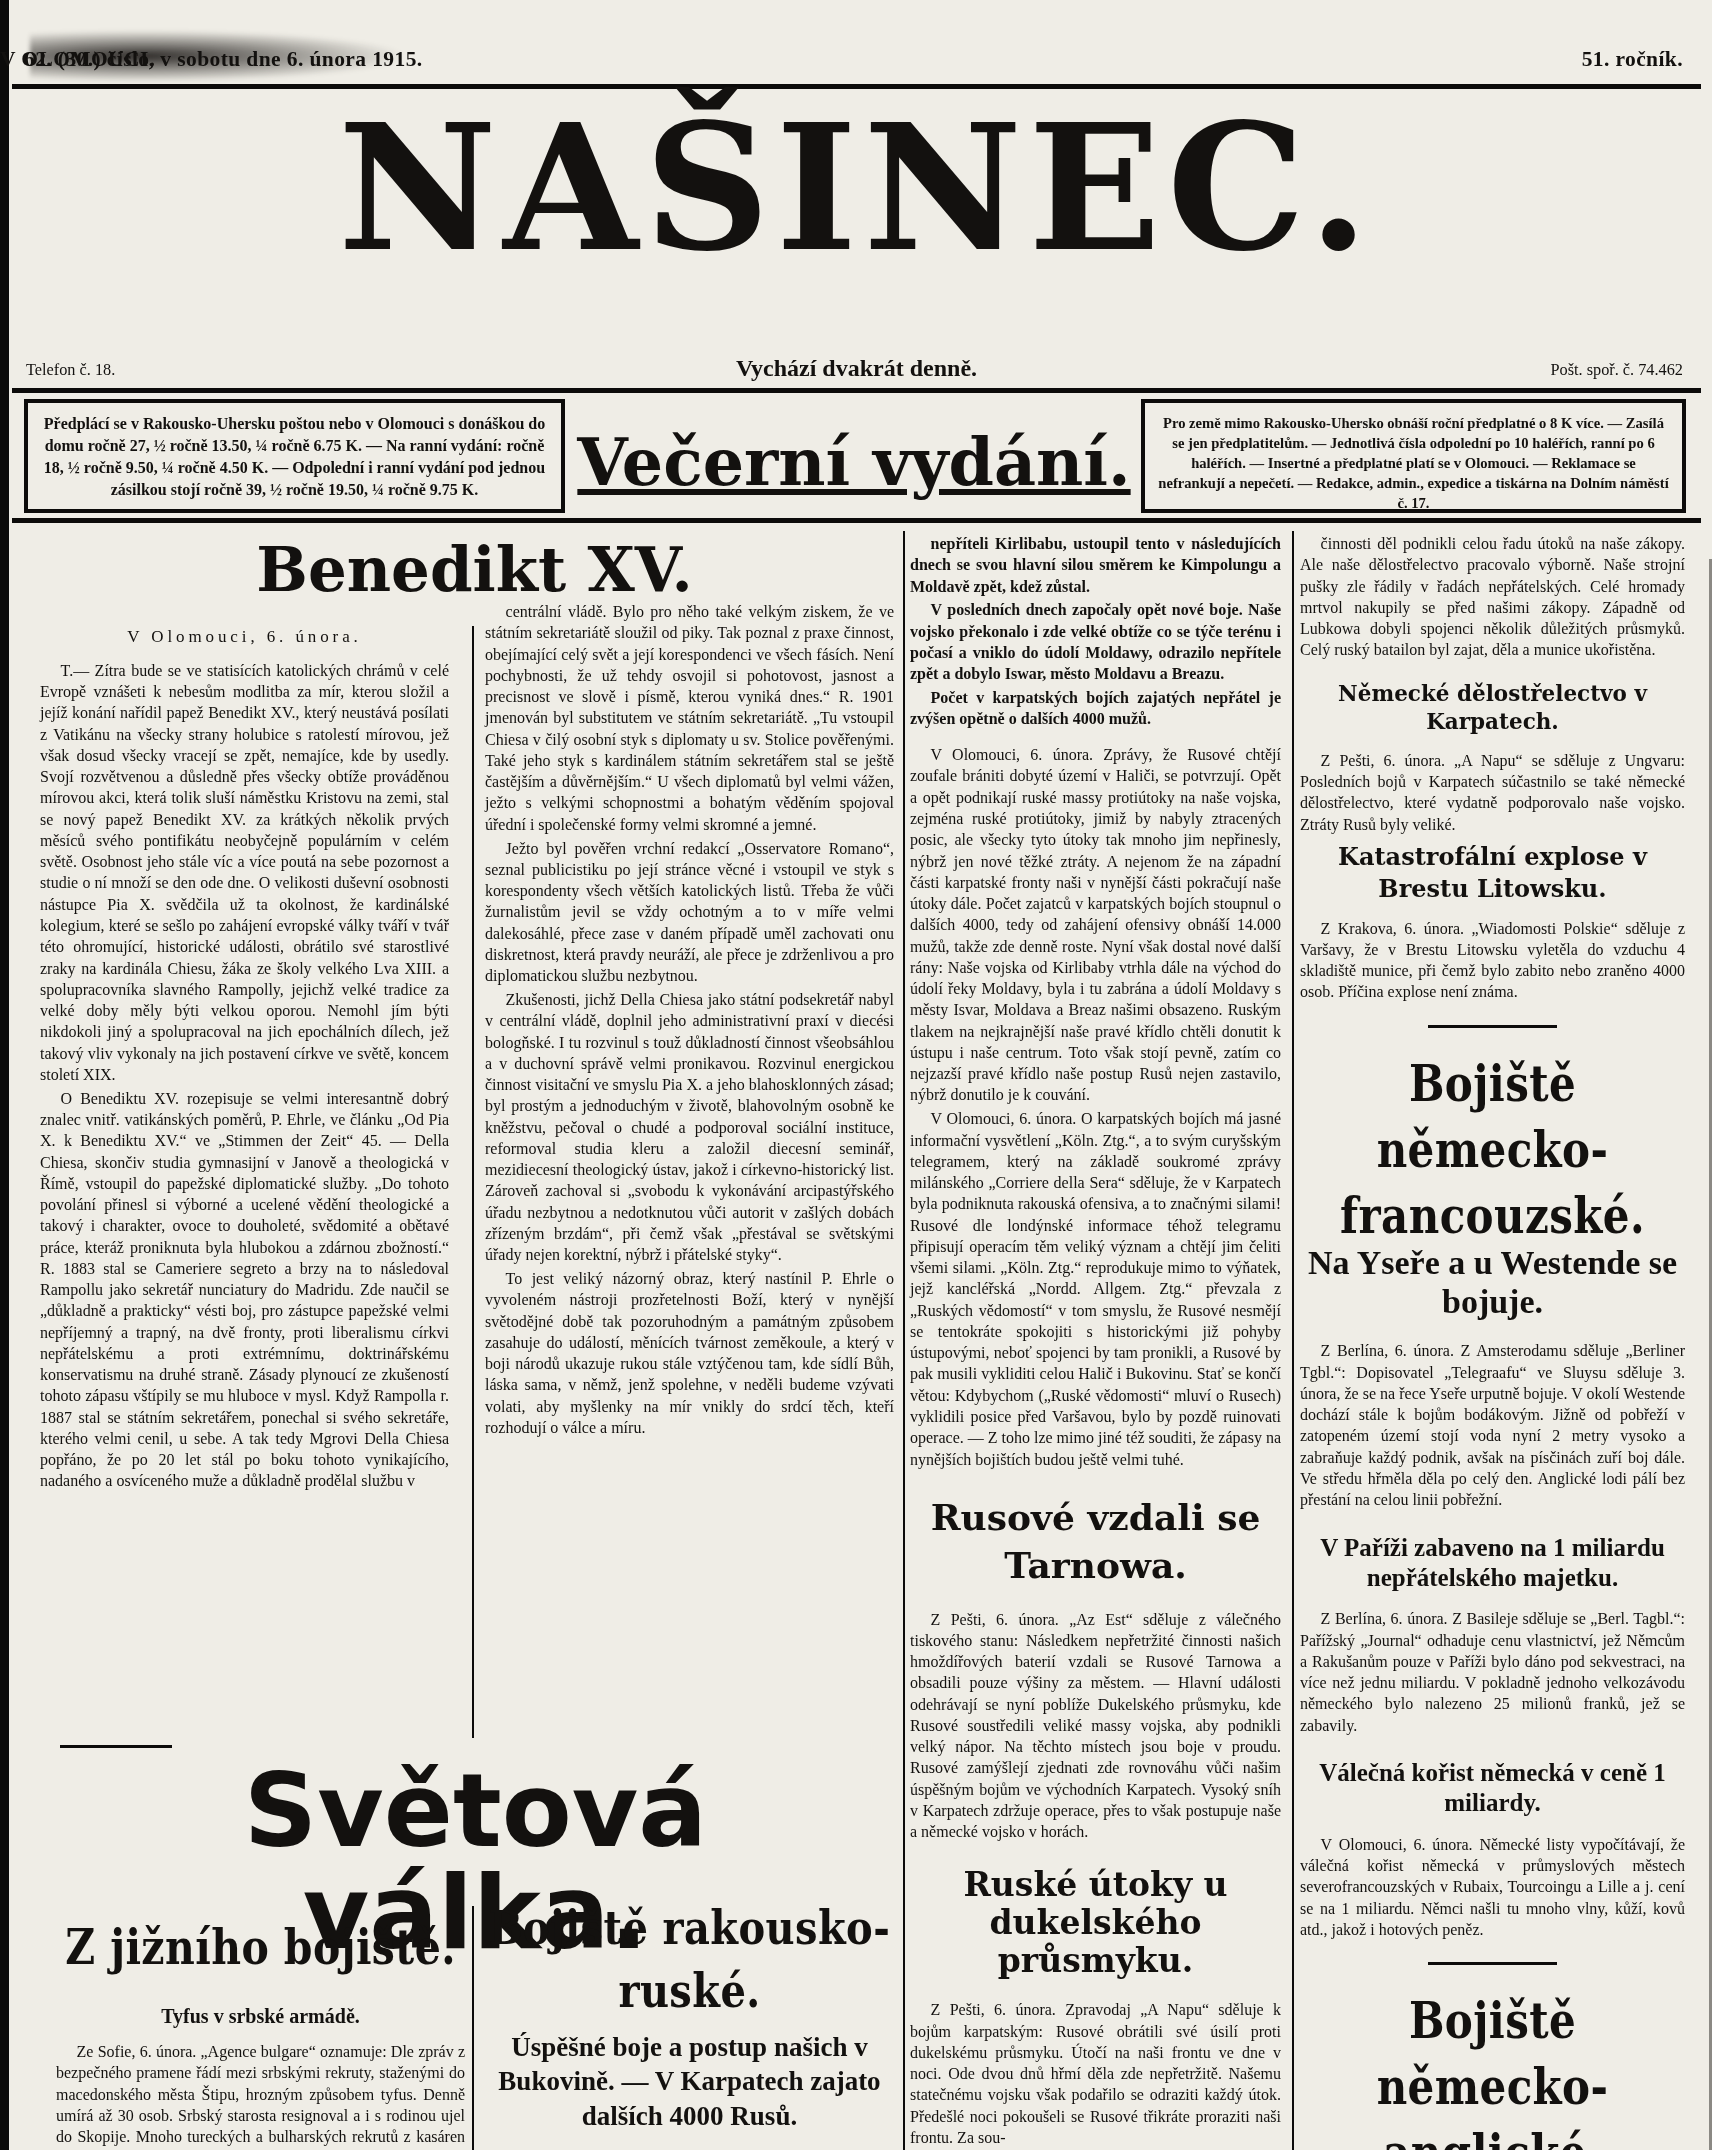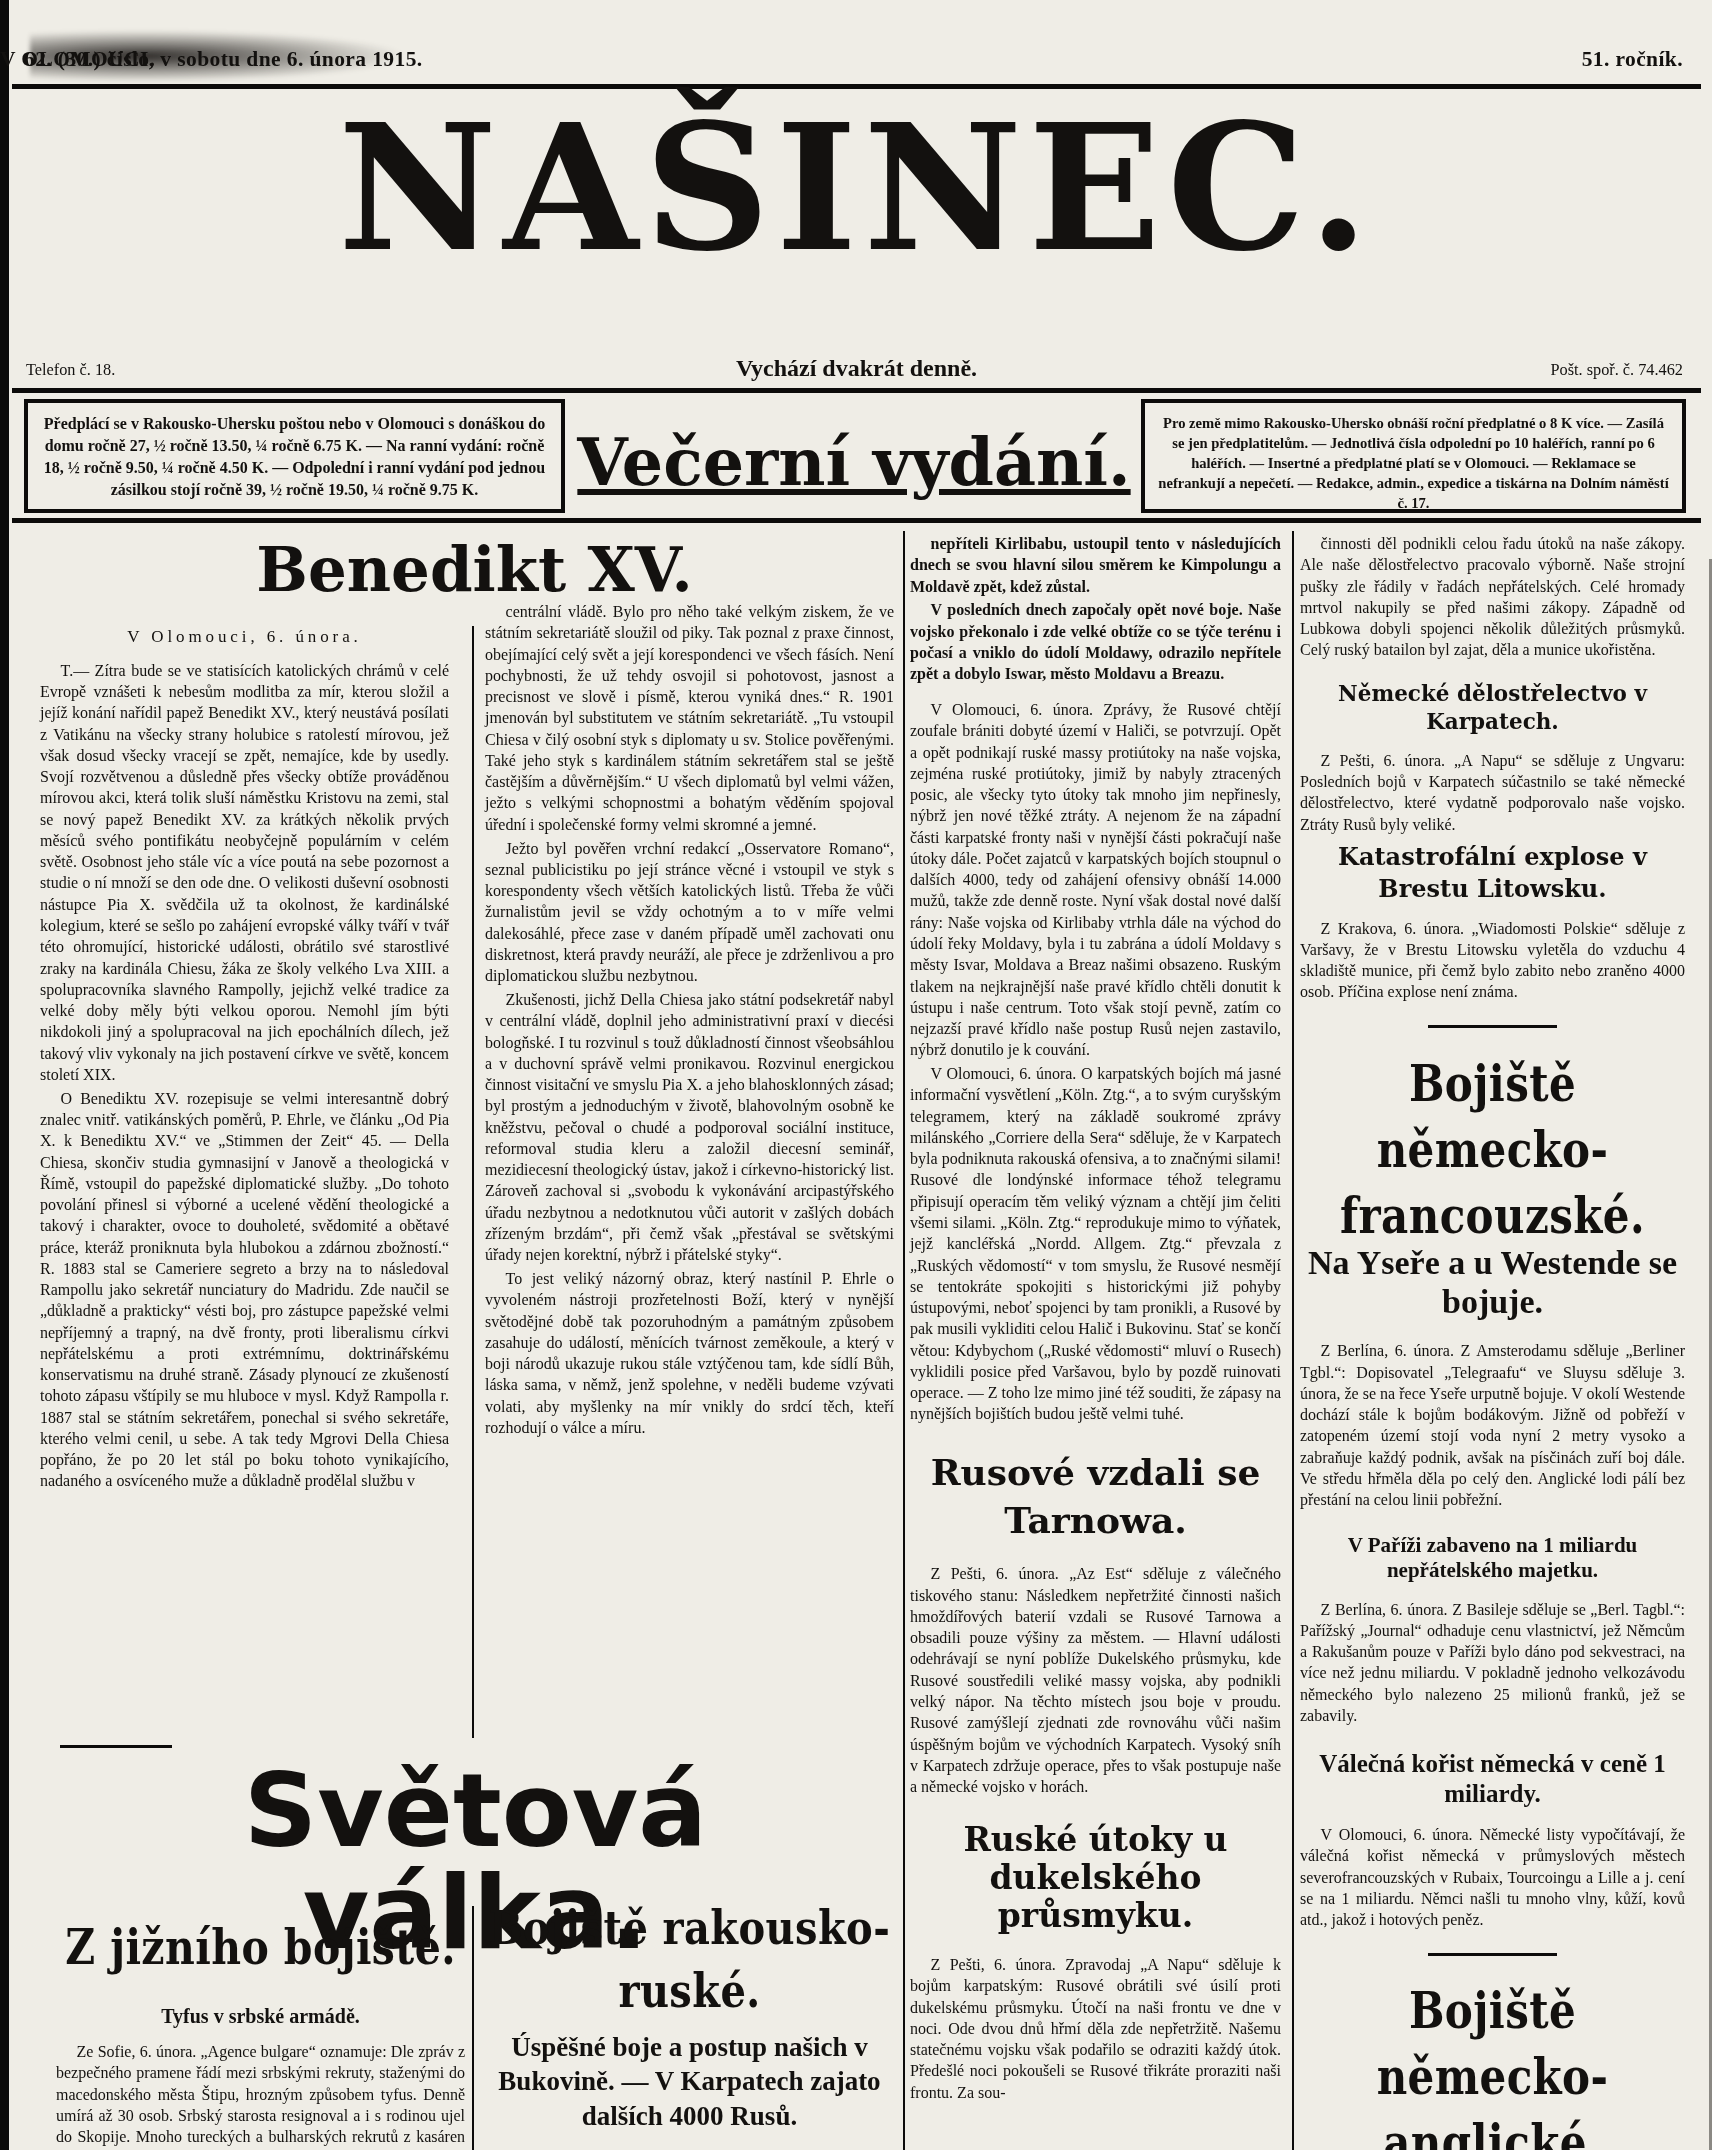--- a/index.html
+++ b/index.html
@@ -101,20 +101,21 @@
   <div class="col" style="left:485px;top:1896px;width:409px;">
     <div class="head-cond" style="font-size:40px;margin-bottom:27.5px;">Bojiště rakousko-ruské.</div>
     <div class="lead-bold" style="font-size:27px;margin-bottom:20.6px;">Úspěšné boje a postup našich v Bukovině. — V Karpatech zajato dalších 4000 Rusů.</div>
 
   </div>
 
   <div class="col" style="left:910px;top:533px;width:371px;">
     <div>
         <p class="para bold-para">nepříteli Kirlibabu, ustoupil tento v následujících dnech se svou hlavní silou směrem ke Kimpolungu a Moldavě zpět, kdež zůstal.</p>
         <p class="para bold-para">V posledních dnech započaly opět nové boje. Naše vojsko překonalo i zde velké obtíže co se týče terénu i počasí a vniklo do údolí Moldawy, odrazilo nepřítele zpět a dobylo Iswar, město Moldavu a Breazu.</p>
+        <p class="para bold-para">Počet v karpatských bojích zajatých nepřátel je zvýšen opětně o dalších 4000 mužů.</p>
       </div>
     <div style="height:12px;"></div>
     <div>
         <p class="para">V Olomouci, 6. února. Zprávy, že Rusové chtějí zoufale brániti dobyté území v Haliči, se potvrzují. Opět a opět podnikají ruské massy protiútoky na naše vojska, zejména ruské protiútoky, jimiž by nabyly ztracených posic, ale všecky tyto útoky tak mnoho jim nepřinesly, nýbrž jen nové těžké ztráty. A nejenom že na západní části karpatské fronty naši v nynější části pokračují naše útoky dále. Počet zajatců v karpatských bojích stoupnul o dalších 4000, tedy od zahájení ofensivy obnáší 14.000 mužů, takže zde denně roste. Nyní však dostal nové další rány: Naše vojska od Kirlibaby vtrhla dále na východ do údolí řeky Moldavy, byla i tu zabrána a údolí Moldavy s městy Isvar, Moldava a Breaz našimi obsazeno. Ruským tlakem na nejkrajnější naše pravé křídlo chtěli donutit k ústupu i naše centrum. Toto však stojí pevně, zatím co nejzazší pravé křídlo naše postup Rusů nejen zastavilo, nýbrž donutilo je k couvání.</p>
       </div>
     <div>
         <p class="para">V Olomouci, 6. února. O karpatských bojích má jasné informační vysvětlení „Köln. Ztg.“, a to svým curyšským telegramem, který na základě soukromé zprávy milánského „Corriere della Sera“ sděluje, že v Karpatech byla podniknuta rakouská ofensiva, a to značnými silami! Rusové dle londýnské informace téhož telegramu připisují operacím těm veliký význam a chtějí jim čeliti všemi silami. „Köln. Ztg.“ reprodukuje mimo to výňatek, jejž kancléřská „Nordd. Allgem. Ztg.“ převzala z „Ruských vědomostí“ v tom smyslu, že Rusové nesmějí se tentokráte spokojiti s historickými již pohyby ústupovými, neboť spojenci by tam pronikli, a Rusové by pak musili vykliditi celou Halič i Bukovinu. Stať se končí větou: Kdybychom („Ruské vědomosti“ mluví o Rusech) vyklidili posice před Varšavou, bylo by pozdě ruinovati operace. — Z toho lze mimo jiné též souditi, že zápasy na nynějších bojištích budou ještě velmi tuhé.</p>
       </div>
     <div class="head-fat" style="font-size:36px;margin:24px 0 19px 0;">Rusové vzdali se Tarnowa.</div>
     <div>
@@ -137,21 +138,21 @@
     <div class="head-fat" style="font-size:24px;margin:6px 0 13px 0;">Katastrofální explose v Brestu Litowsku.</div>
     <div>
         <p class="para">Z Krakova, 6. února. „Wiadomosti Polskie“ sděluje z Varšavy, že v Brestu Litowsku vyletěla do vzduchu 4 skladiště munice, při čemž bylo zabito nebo zraněno 4000 osob. Příčina explose není známa.</p>
       </div>
     <div class="divider"></div>
     <div class="head-cond" style="font-size:42px;margin-bottom:25px;">Bojiště německo-francouzské.</div>
     <div class="subhead" style="font-size:34px;line-height:1.15;margin-bottom:19px;">Na Yseře a u Westende se bojuje.</div>
     <div>
         <p class="para">Z Berlína, 6. února. Z Amsterodamu sděluje „Berliner Tgbl.“: Dopisovatel „Telegraafu“ ve Sluysu sděluje 3. února, že se na řece Yseře urputně bojuje. V okolí Westende dochází stále k bojům bodákovým. Jižně od pobřeží v zatopeném území stojí voda nyní 2 metry vysoko a zabraňuje každý podnik, avšak na písčinách zuří boj dále. Ve středu hřměla děla po celý den. Anglické lodi pálí bez přestání na celou linii pobřežní.</p>
       </div>
-    <div class="subhead" style="font-size:21px;line-height:1.2;margin:22.4px 0 15.5px 0;">V Paříži zabaveno na 1 miliardu nepřátelského majetku.</div>
+    <div class="subhead" style="font-size:25px;line-height:1.2;margin:22.4px 0 15.5px 0;">V Paříži zabaveno na 1 miliardu nepřátelského majetku.</div>
     <div>
         <p class="para">Z Berlína, 6. února. Z Basileje sděluje se „Berl. Tagbl.“: Pařížský „Journal“ odhaduje cenu vlastnictví, jež Němcům a Rakušanům pouze v Paříži bylo dáno pod sekvestraci, na více než jednu miliardu. V pokladně jednoho velkozávodu německého bylo nalezeno 25 milionů franků, jež se zabavily.</p>
       </div>
     <div class="subhead" style="font-size:25px;line-height:1.2;margin:22.4px 0 15.5px 0;">Válečná kořist německá v ceně 1 miliardy.</div>
     <div>
         <p class="para">V Olomouci, 6. února. Německé listy vypočítávají, že válečná kořist německá v průmyslových městech severofrancouzských v Rubaix, Tourcoingu a Lille a j. cení se na 1 miliardu. Němci našli tu mnoho vlny, kůží, kovů atd., jakož i hotových peněz.</p>
       </div>
     <div class="divider"></div>
     <div class="head-cond" style="font-size:42px;margin-bottom:22.4px;">Bojiště německo-anglické.</div>
 

